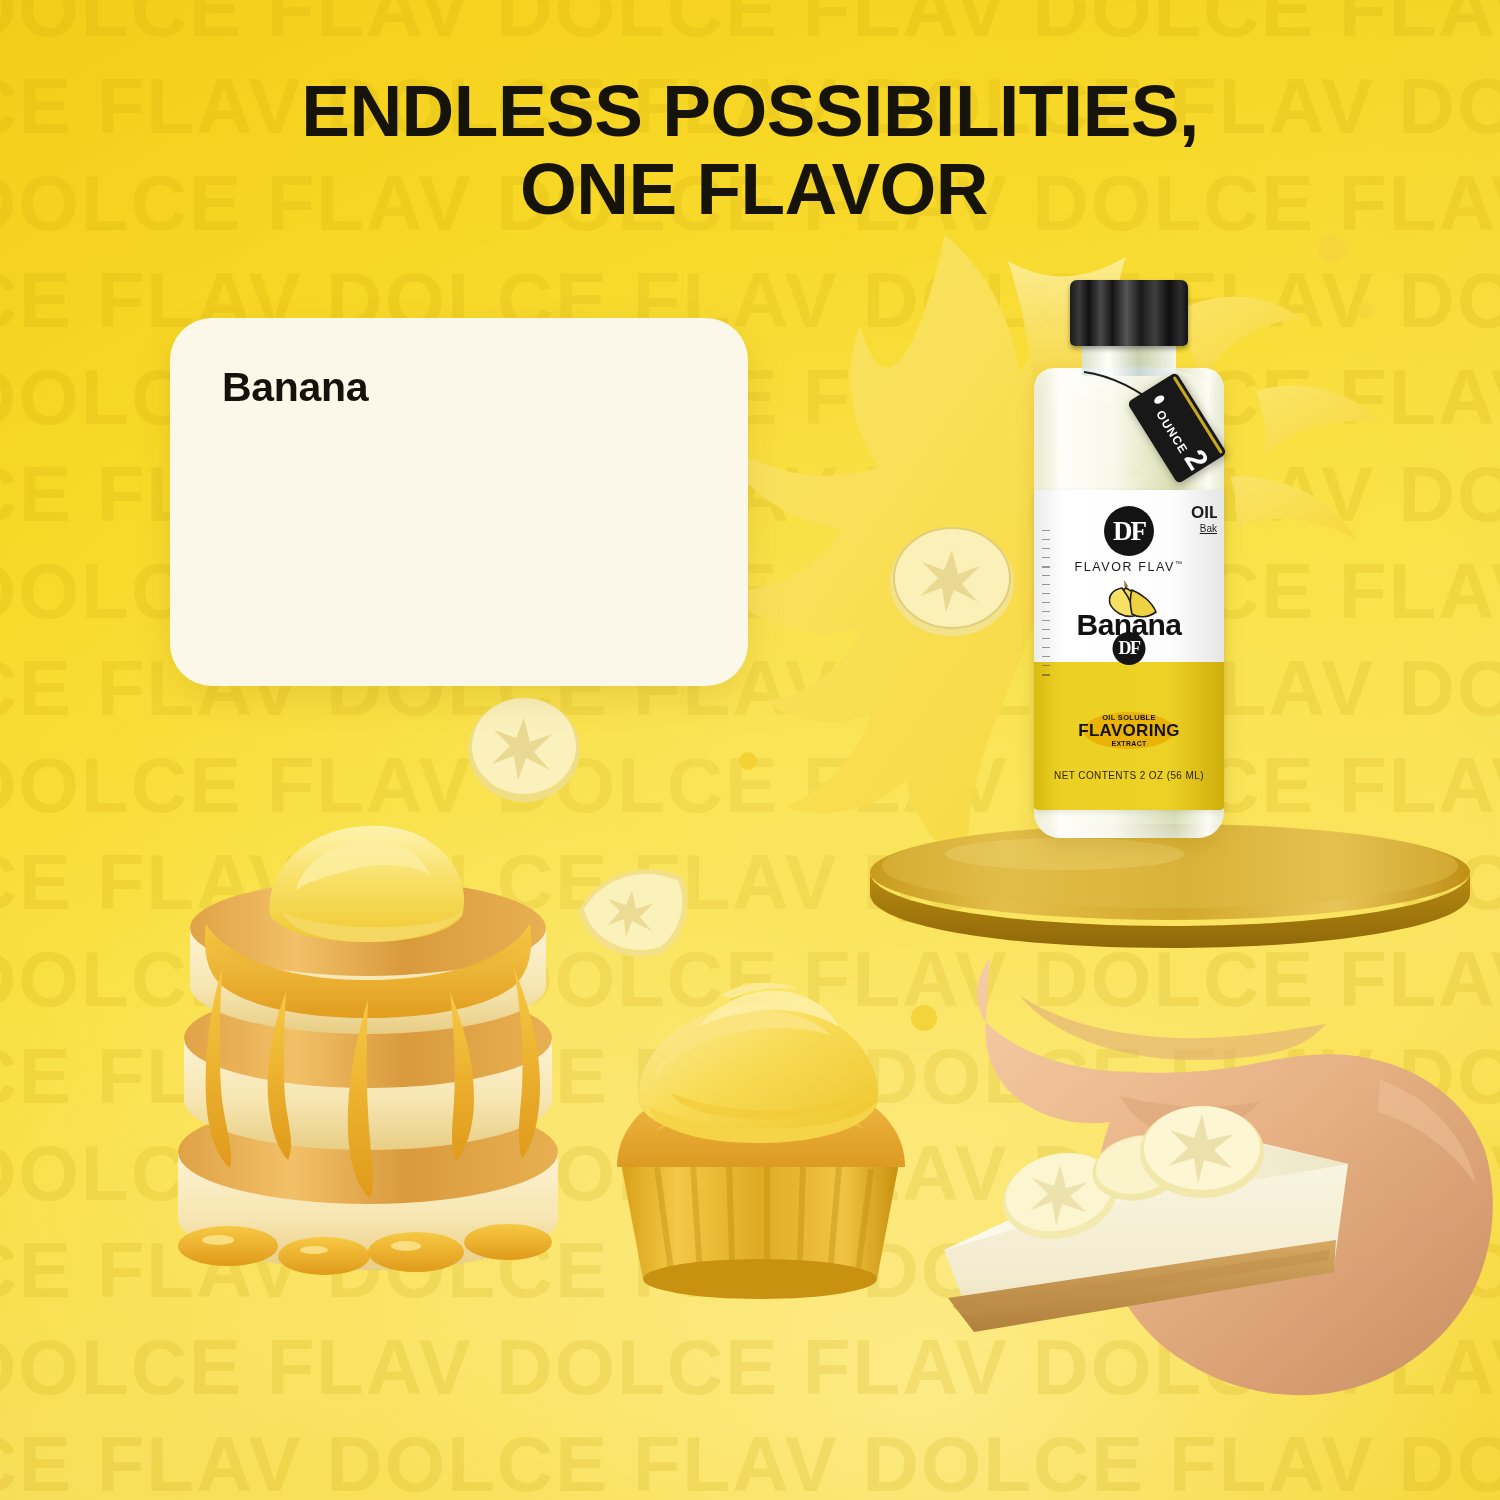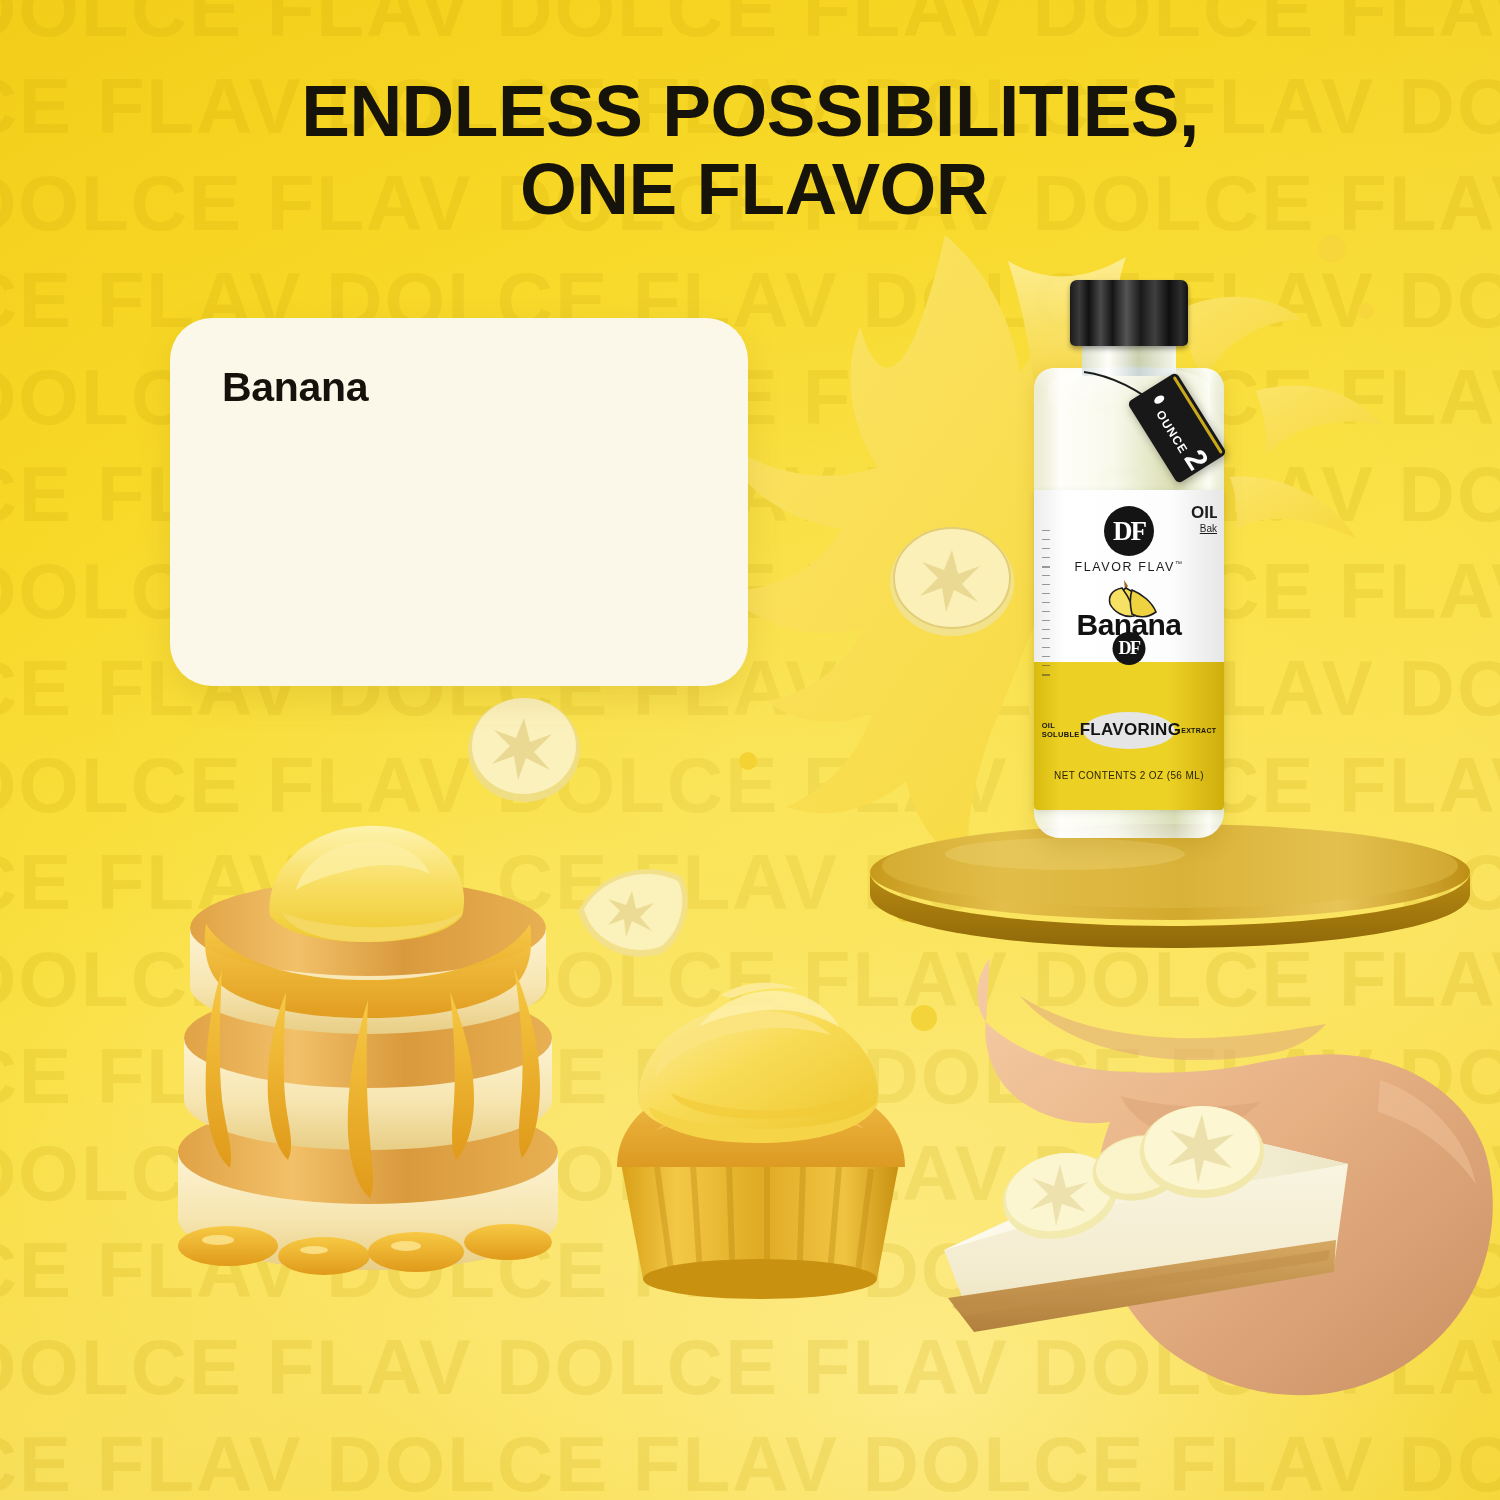--- a/index.html
+++ b/index.html
@@ -104,22 +104,22 @@
     font-size:30px;font-weight:700;color:#121212;letter-spacing:-0.6px;
   }
   .side-txt{
     position:absolute;right:7px;top:12px;text-align:right;line-height:1.25;
     color:#1d1d1d;overflow:hidden;width:26px;
   }
   .side-txt .s1{font-size:17px;font-weight:700;}
   .side-txt .s2{font-size:10px;text-decoration:underline;}
   .oval{
     position:absolute;left:50%;transform:translateX(-50%);top:222px;
-    width:92px;height:37px;border-radius:50%;background:#e5e5e5;
-    display:flex;flex-direction:row;align-items:center;justify-content:center;
+    width:92px;height:37px;border-radius:50%;background:#eab308;
+    display:flex;flex-direction:column;align-items:center;justify-content:center;
     line-height:1.08;color:#131313;
   }
   .oval .o1{font-size:7.5px;font-weight:700;letter-spacing:.3px;}
   .oval .o2{font-size:17px;font-weight:700;letter-spacing:.3px;}
   .oval .o3{font-size:7px;font-weight:700;letter-spacing:.3px;}
   .netc{
     position:absolute;left:0;top:280px;width:100%;text-align:center;
     font-size:10px;color:#2a2405;letter-spacing:.4px;
   }
   .ticks{position:absolute;left:8px;top:40px;width:8px;height:150px;

